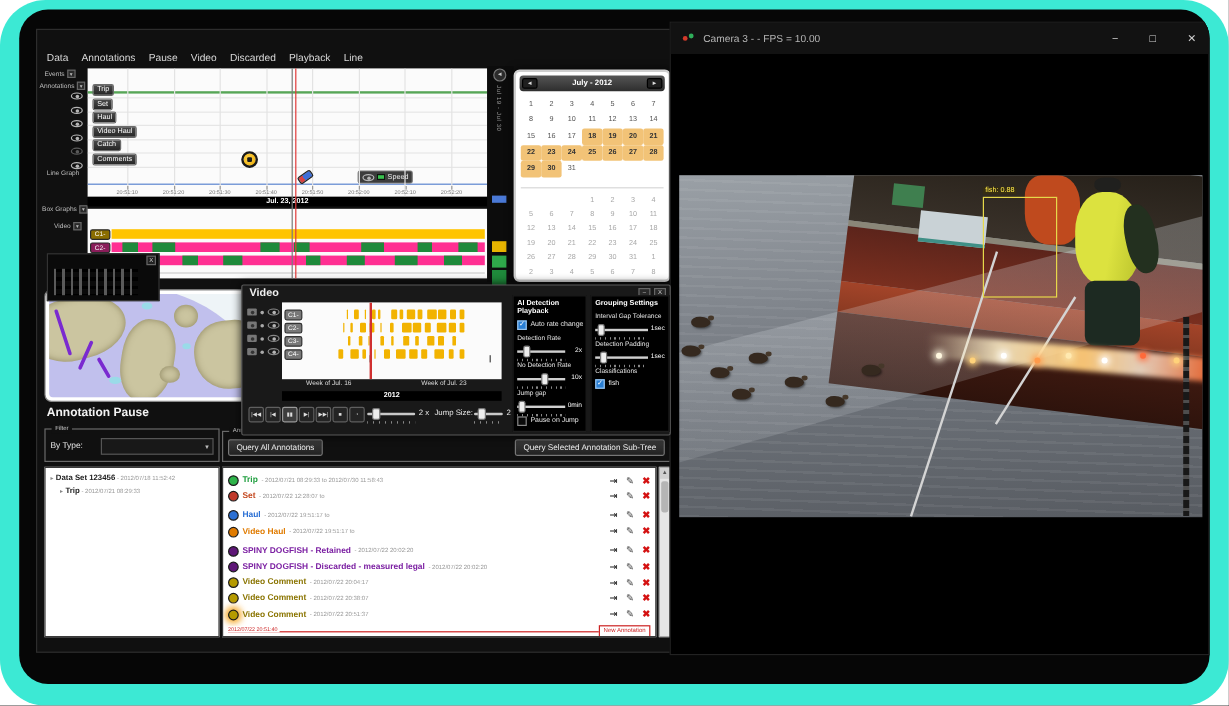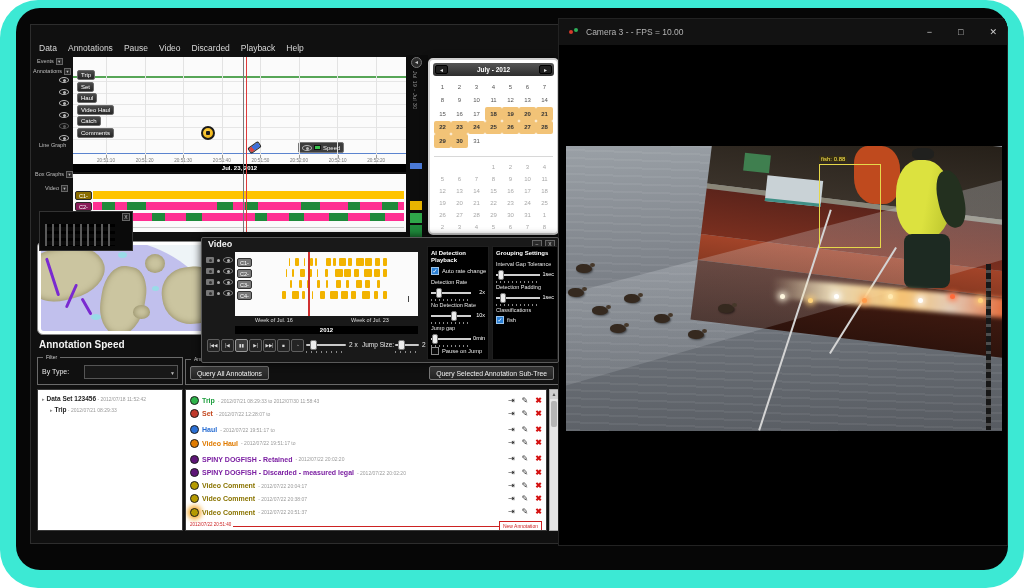--- a/index.html
+++ b/index.html
@@ -176,21 +176,21 @@
 <div class="inner">
 
   <div class="lw">
     <div class="menubar" id="menu-bar">
         <span>Data</span>
         <span>Annotations</span>
         <span>Pause</span>
         <span>Video</span>
         <span>Discarded</span>
         <span>Playback</span>
-        <span>Help</span>
+        <span>Line</span>
       </div>
 
     <div class="lbl" style="left:6px;top:33px"><span>Events</span><span class="ddbox">▼</span></div>
     <div class="lbl" style="left:2px;top:43px"><span>Annotations</span><span class="ddbox">▼</span></div>
     <div id="eye-col">
         <span class="eye" style="left: 28px; top: 52px;"></span>
         <span class="eye" style="left: 28px; top: 63.5px;"></span>
         <span class="eye" style="left: 28px; top: 75px;"></span>
         <span class="eye" style="left: 28px; top: 86.5px;"></span>
         <span class="eye" style="left: 28px; top: 98px; opacity: 0.45;"></span>
@@ -595,21 +595,21 @@
             <div class="dt"></div>
           </div>
         <div class="l">Classifications</div>
         <div class="cbrow">
             <span class="cb on">✓</span>
             <span class="cbl">fish</span>
           </div>
       </div>
     </div>
 
-    <div class="al-title">Annotation Speed</div>
+    <div class="al-title">Annotation Pause</div>
     <div class="gbox" style="left:6px;top:332px;width:146px;height:28px">
       <span class="lg">Filter</span>
       <span class="byt" style="left:4px;top:10px">By Type:</span>
       <span class="sel" style="left:46px;top:7px;width:94px">
           <span class="ar">▼</span>
         </span>
     </div>
     <div class="gbox" style="left:154px;top:334px;width:374px;height:26px">
       <span class="lg">Annotation Query</span>
       <span class="btn" style="left:4px;top:6px">Query All Annotations</span>

